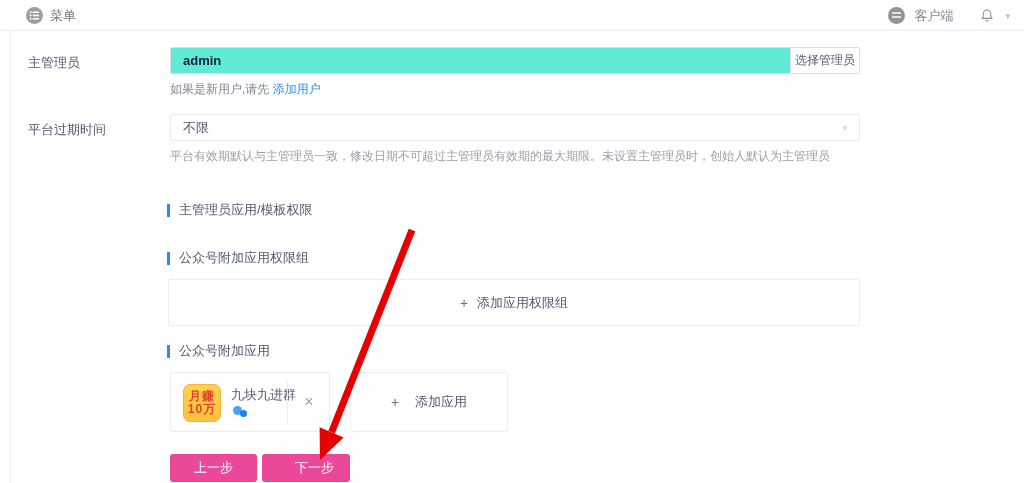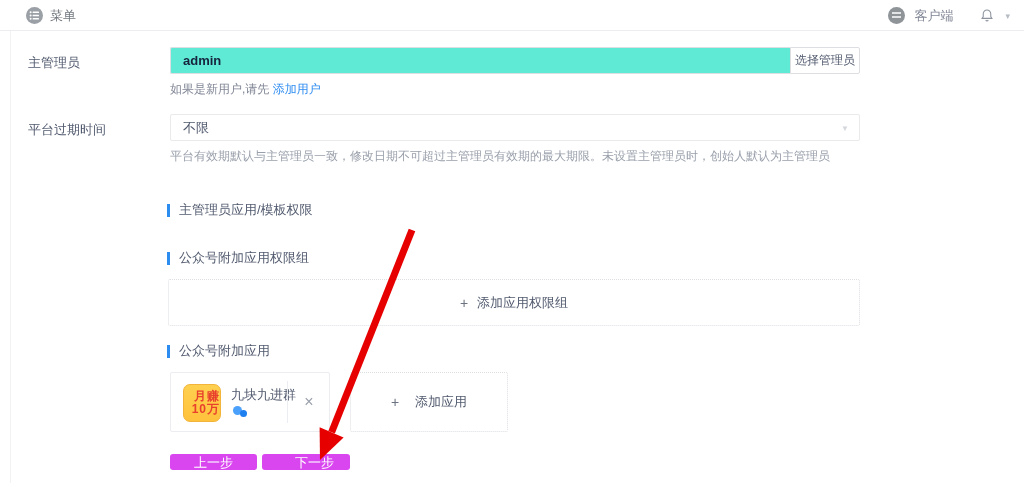--- a/index.html
+++ b/index.html
@@ -48,32 +48,32 @@
   
   .dash-box { position:absolute; border:1px dotted #dcdee2; background:#fff; display:flex; align-items:center; justify-content:center; cursor:pointer; border-radius:2px; }
   .dash-box .plus { font-size:14px; color:#6b7280; margin-right:9px; }
   .dash-box .dash-label { font-size:13px; color:#515a6e; }
   .box-perm-group { left:168px; top:279px; width:692px; height:47px; }
   .box-add-app { left:350px; top:372px; width:158px; height:60px; }
   .box-add-app .plus { margin-right:16px; }
 
   
   .app-card { position:absolute; left:170px; top:372px; width:160px; height:60px; border:1px solid #ebedf0; border-radius:2px; background:#fff; }
-  .app-icon { position:absolute; left:12px; top:11px; width:38px; height:38px; border-radius:7px; background:linear-gradient(180deg,#ffd04f,#ffc23c); border:1px solid #f2b43a; display:flex; flex-direction:column; align-items:flex-end; justify-content:center; line-height:1.05; }
+  .app-icon { position:absolute; left:12px; top:11px; width:38px; height:38px; border-radius:7px; background:linear-gradient(180deg,#ffd04f,#ffc23c); border:1px solid #f2b43a; display:flex; flex-direction:column; align-items:center; justify-content:center; line-height:1.05; }
   .app-icon span { font-size:12px; font-weight:bold; color:#e8402d; letter-spacing:1px; }
   .app-name { position:absolute; left:60px; top:13px; font-size:13px; color:#515a6e; }
   .bubbles { position:absolute; left:62px; top:33px; width:16px; height:12px; }
   .bubbles i { position:absolute; border-radius:50%; }
   .bubbles .b1 { left:0; top:0; width:9px; height:9px; background:#4aa0fb; }
   .bubbles .b2 { left:7px; top:4px; width:7px; height:7px; background:#1e7ff0; }
   .card-divider { position:absolute; left:116px; top:8px; bottom:8px; width:1px; background:#ebedf0; }
   .card-close { position:absolute; left:116px; top:0; width:44px; height:58px; display:flex; align-items:center; justify-content:center; font-size:16px; color:#9aa0ab; cursor:pointer; }
 
   
-  .step-btn { position:absolute; top:454px; height:16px; background:#d946ef; color:#fff; border:none; border-radius:3px; font-size:13px; cursor:pointer; font-family:Liberation Sans, sans-serif; }
+  .step-btn { position:absolute; top:454px; height:28px; background:#ec4899; color:#fff; border:none; border-radius:3px; font-size:13px; cursor:pointer; font-family:Liberation Sans, sans-serif; }
   .btn-prev { left:170px; width:87px; }
   .btn-next { left:262px; width:88px;padding-left:17px; }
 
   
   .arrow-svg { position:absolute; left:0; top:0; width:1024px; height:483px; pointer-events:none; z-index:6; }
 
   
   .watermark { position:absolute; right:2px; bottom:0; text-align:right; z-index:5; }
   .wm-title { font-family:"Liberation Serif", serif; font-size:35px; font-weight:bold; color:#141414; line-height:1.05; letter-spacing:1px; }
   .wm-url { font-family:"DejaVu Sans Mono", monospace; font-size:19px; font-weight:bold; color:#141414; line-height:1; margin-top:1px; }

